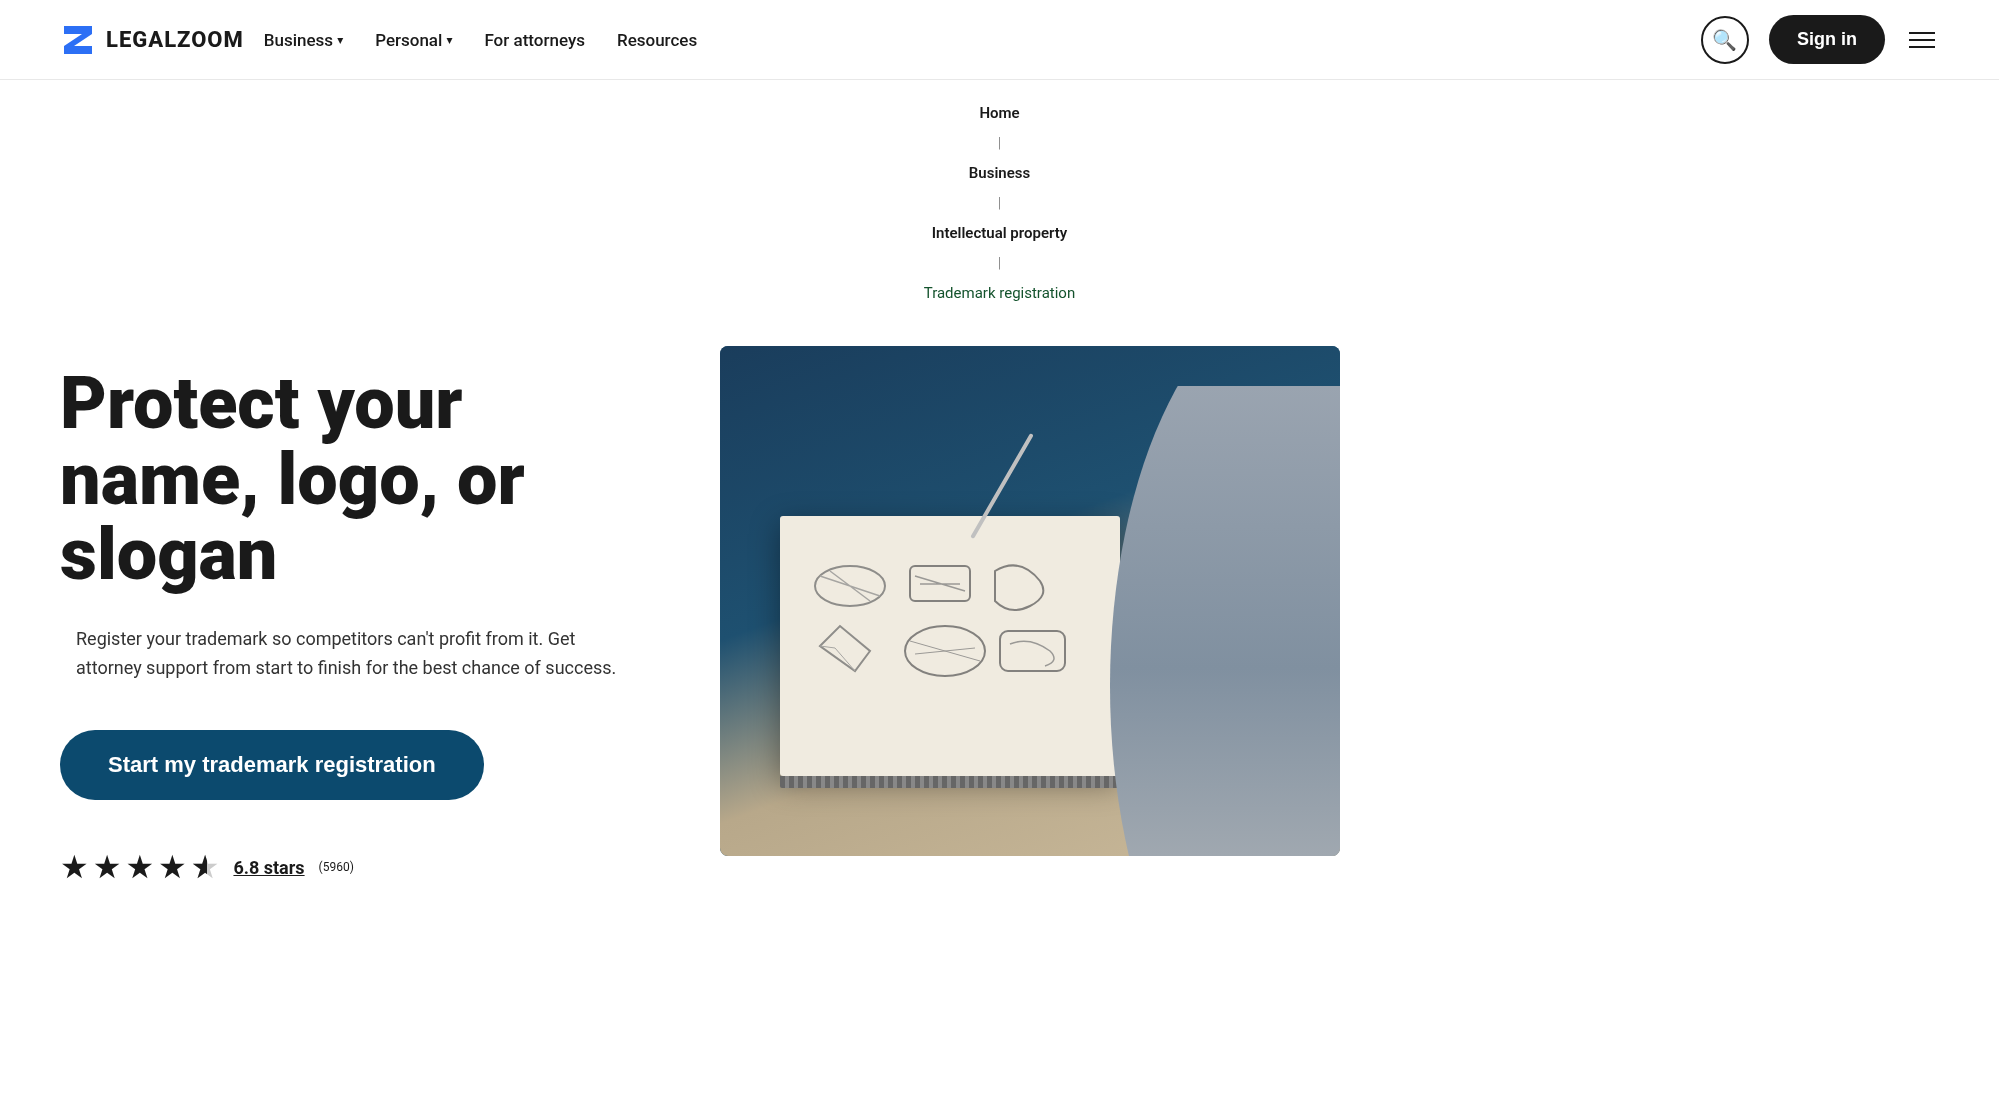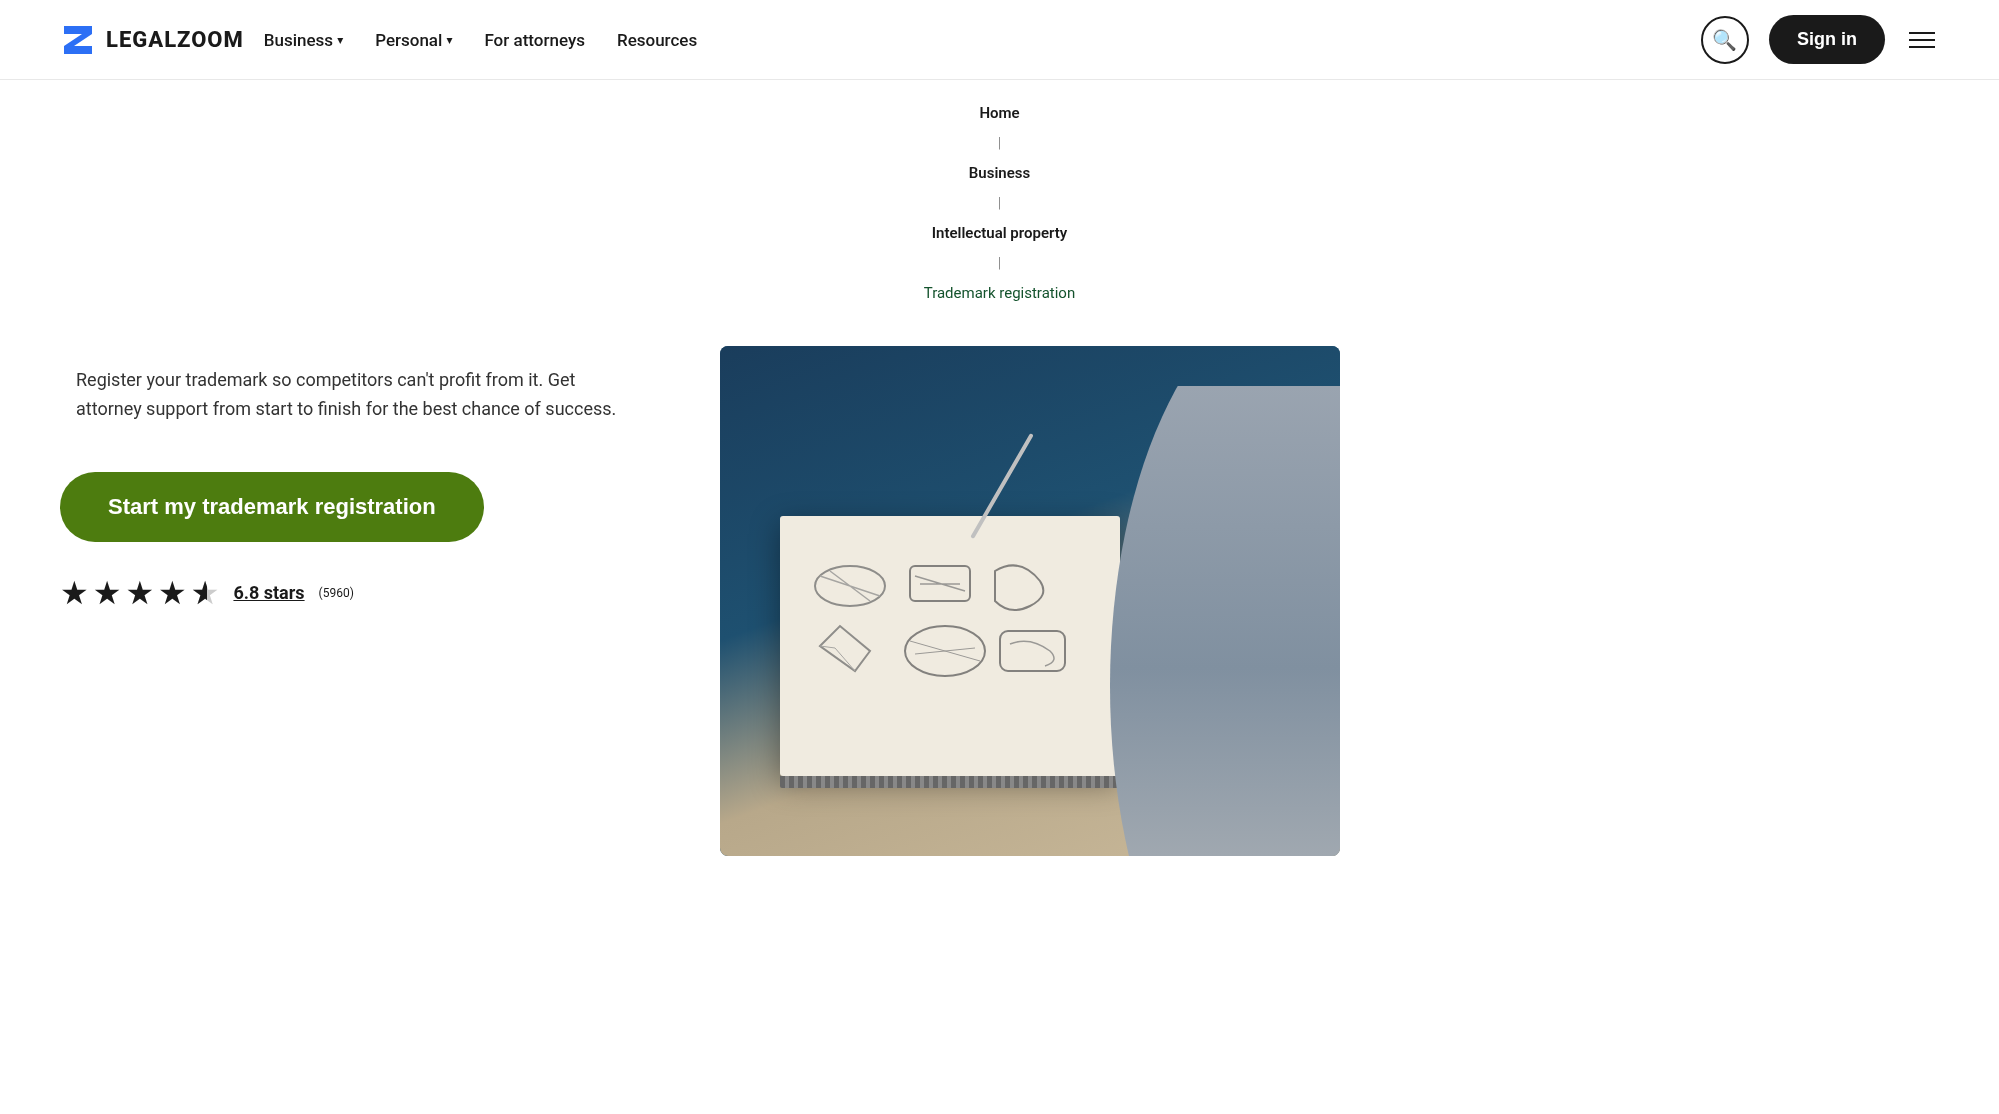--- a/index.html
+++ b/index.html
@@ -163,29 +163,29 @@
     .hero-description {
       font-size: 18px;
       line-height: 1.6;
       color: #333;
       margin-bottom: 48px;
       max-width: 580px;
       margin-left: 16px;
     }
 
     .cta-btn {
-      background: #4d7c0f;
+      background: #0c4a6e;
       color: #fff;
       border: none;
       border-radius: 50px;
       padding: 22px 48px;
       font-size: 22px;
       font-weight: 600;
       cursor: pointer;
-      margin-bottom: 32px;
+      margin-bottom: 48px;
       display: inline-block;
     }
 
     .rating-area {
       display: flex;
       align-items: center;
       gap: 14px;
     }
 
     .stars {
@@ -290,20 +290,21 @@
   <a class="breadcrumb-item" href="#">Business</a>
   <span class="breadcrumb-separator">|</span>
   <a class="breadcrumb-item" href="#">Intellectual property</a>
   <span class="breadcrumb-separator">|</span>
   <span class="breadcrumb-item active">Trademark registration</span>
 </div>
 
 <div class="main-content">
 
   <div class="hero-left">
+    <h1 class="hero-title">Protect your name, logo, or slogan</h1>
     <p class="hero-description">Register your trademark so competitors can't profit from it. Get attorney support from start to finish for the best chance of success.</p>
     <button class="cta-btn">Start my trademark registration</button>
 
     <div class="rating-area">
       <div class="stars">
         <span class="star">★</span>
         <span class="star">★</span>
         <span class="star">★</span>
         <span class="star">★</span>
         <span style="position:relative;display:inline-block;font-size:32px;color:#ccc;">

